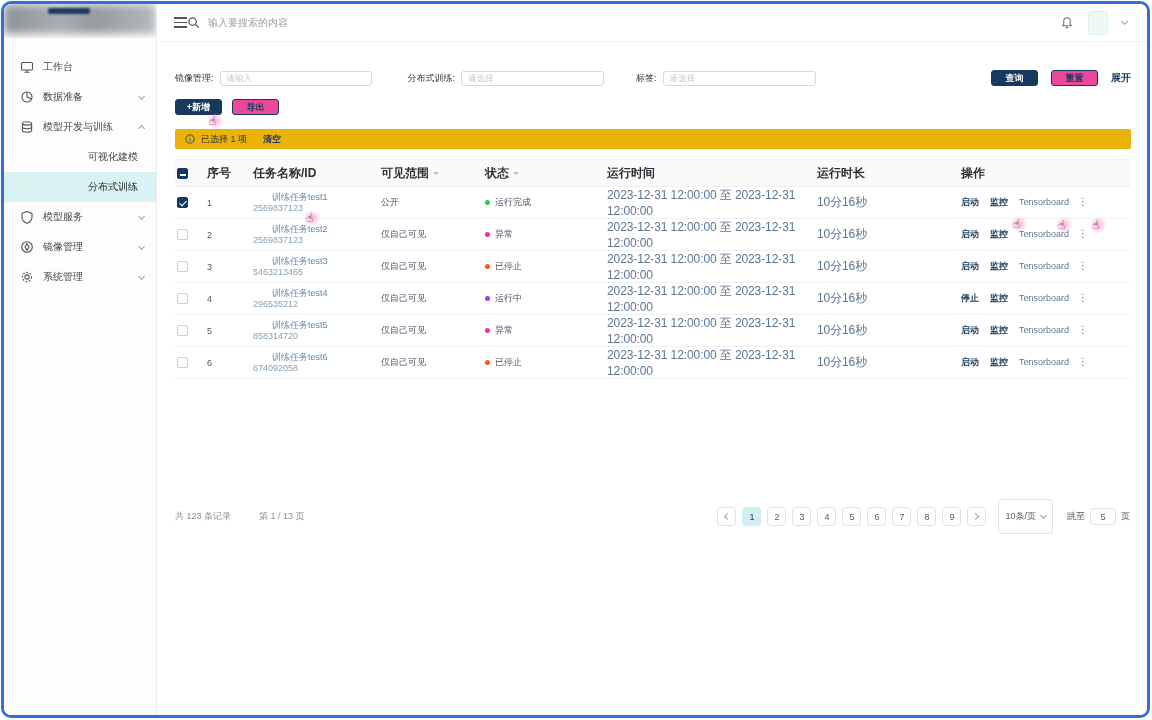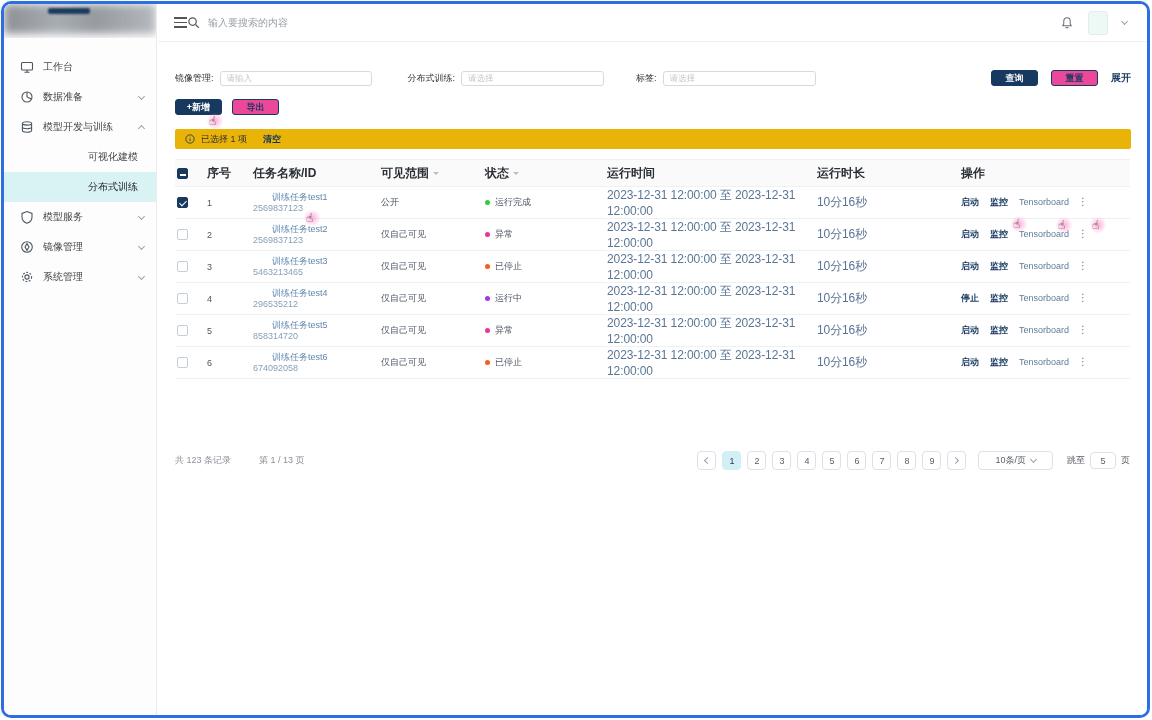--- a/index.html
+++ b/index.html
@@ -67,26 +67,26 @@
   .cb.indet::after { content:""; position:absolute; left:2px; top:4.5px; width:6px; height:1.8px; background:#fff; }
   .task-name { color:#5f87ad; display:block; line-height:11px; cursor:pointer; text-decoration:none;margin-left:19px; }
   .task-id { color:#8aa0b5; line-height:11px; }
   .dot { display:inline-block; width:5px; height:5px; border-radius:50%; margin-right:5px; vertical-align:middle; }
   .c-time, .c-dur { color:#5a7694; font-size:12px; letter-spacing:-0.1px; }
   .act { color:#17395f; font-weight:bold; margin-right:11px; cursor:pointer; text-decoration:none; }
   .act2 { color:#5f7b99; margin-right:9px; cursor:pointer; text-decoration:none; }
   .more { color:#5f7b99; cursor:pointer; text-decoration:none; font-size:10px; }
 
   
-  .pager { width:955px; margin-top:72px; display:flex; align-items:center; font-size:9px; color:#8a9199; padding-bottom:28px; }
+  .pager { width:955px; margin-top:120px; display:flex; align-items:center; font-size:9px; color:#8a9199; padding-bottom:28px; }
   .pager .total { margin-right:28px; }
   .pg-ctrl { margin-left:auto; display:flex; align-items:center; gap:6px; }
   .pg-btn { min-width:19px; height:19px; border:1px solid #dde2e7; border-radius:4px; background:#fff; display:inline-flex; align-items:center; justify-content:center; color:#5a6068; cursor:pointer; }
   .pg-btn.active { background:#d2eff3; border-color:#d2eff3; color:#1f3f63; }
-  .pg-size { height:19px; border:1px solid #dde2e7; border-radius:4px; display:inline-flex; align-items:center; gap:5px; padding:0 16px; margin-left:6px; color:#5a6068; cursor:pointer; }
+  .pg-size { height:35px; border:1px solid #dde2e7; border-radius:4px; display:inline-flex; align-items:center; gap:5px; padding:0 6px; margin-left:6px; color:#5a6068; cursor:pointer; }
   .pg-jump { display:inline-flex; align-items:center; gap:5px; margin-left:8px; color:#5a6068; }
   .pg-jump input { width:26px; height:17px; border:1px solid #dde2e7; border-radius:4px; text-align:center; font-size:9px; color:#5a6068; outline:none; }
 
   
   .cursor { position:absolute; width:14px; height:14px; z-index:20; pointer-events:none; }
   .cursor::before { content:""; position:absolute; left:-3px; top:-2px; width:18px; height:18px; border-radius:50%;
     background:radial-gradient(circle, rgba(255,128,196,.65), rgba(255,128,196,0) 68%); }
   .cursor::after { content:"\261D"; position:absolute; left:0; top:0; font-size:12px; color:#3c3c3c; font-family:"DejaVu Sans",sans-serif; }
 </style>
 </head>

